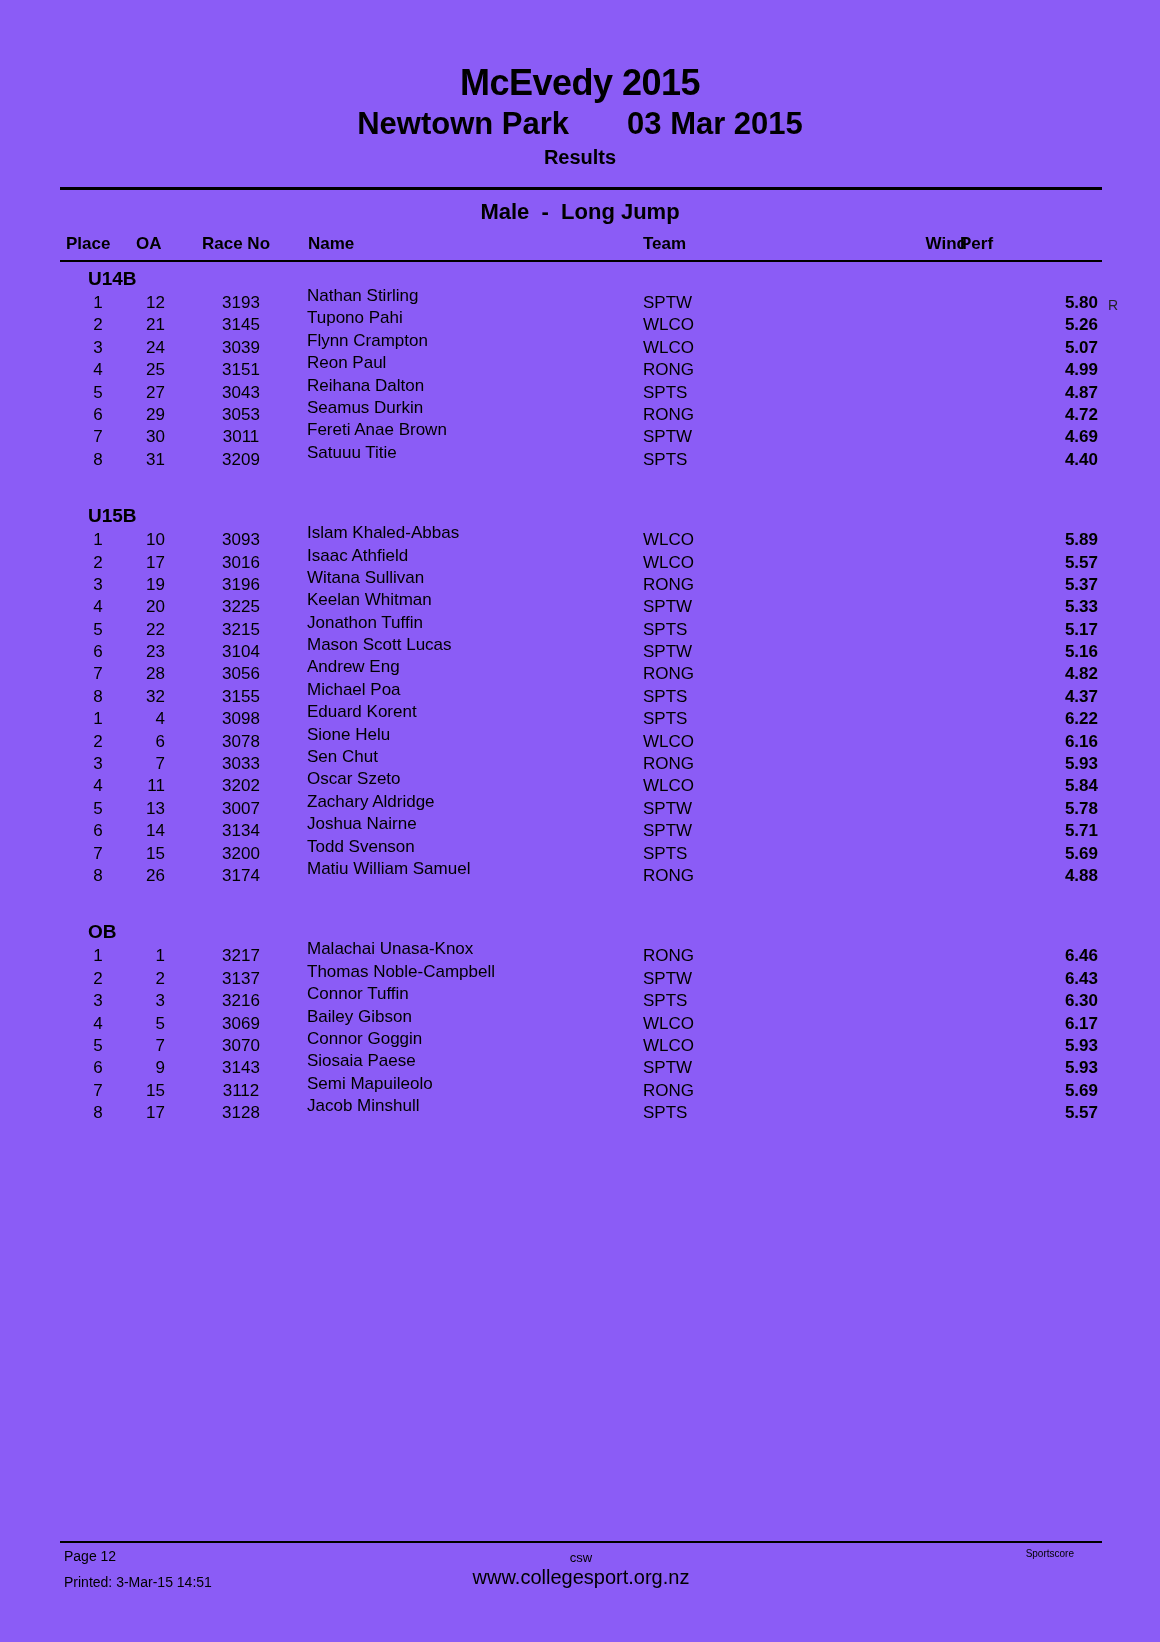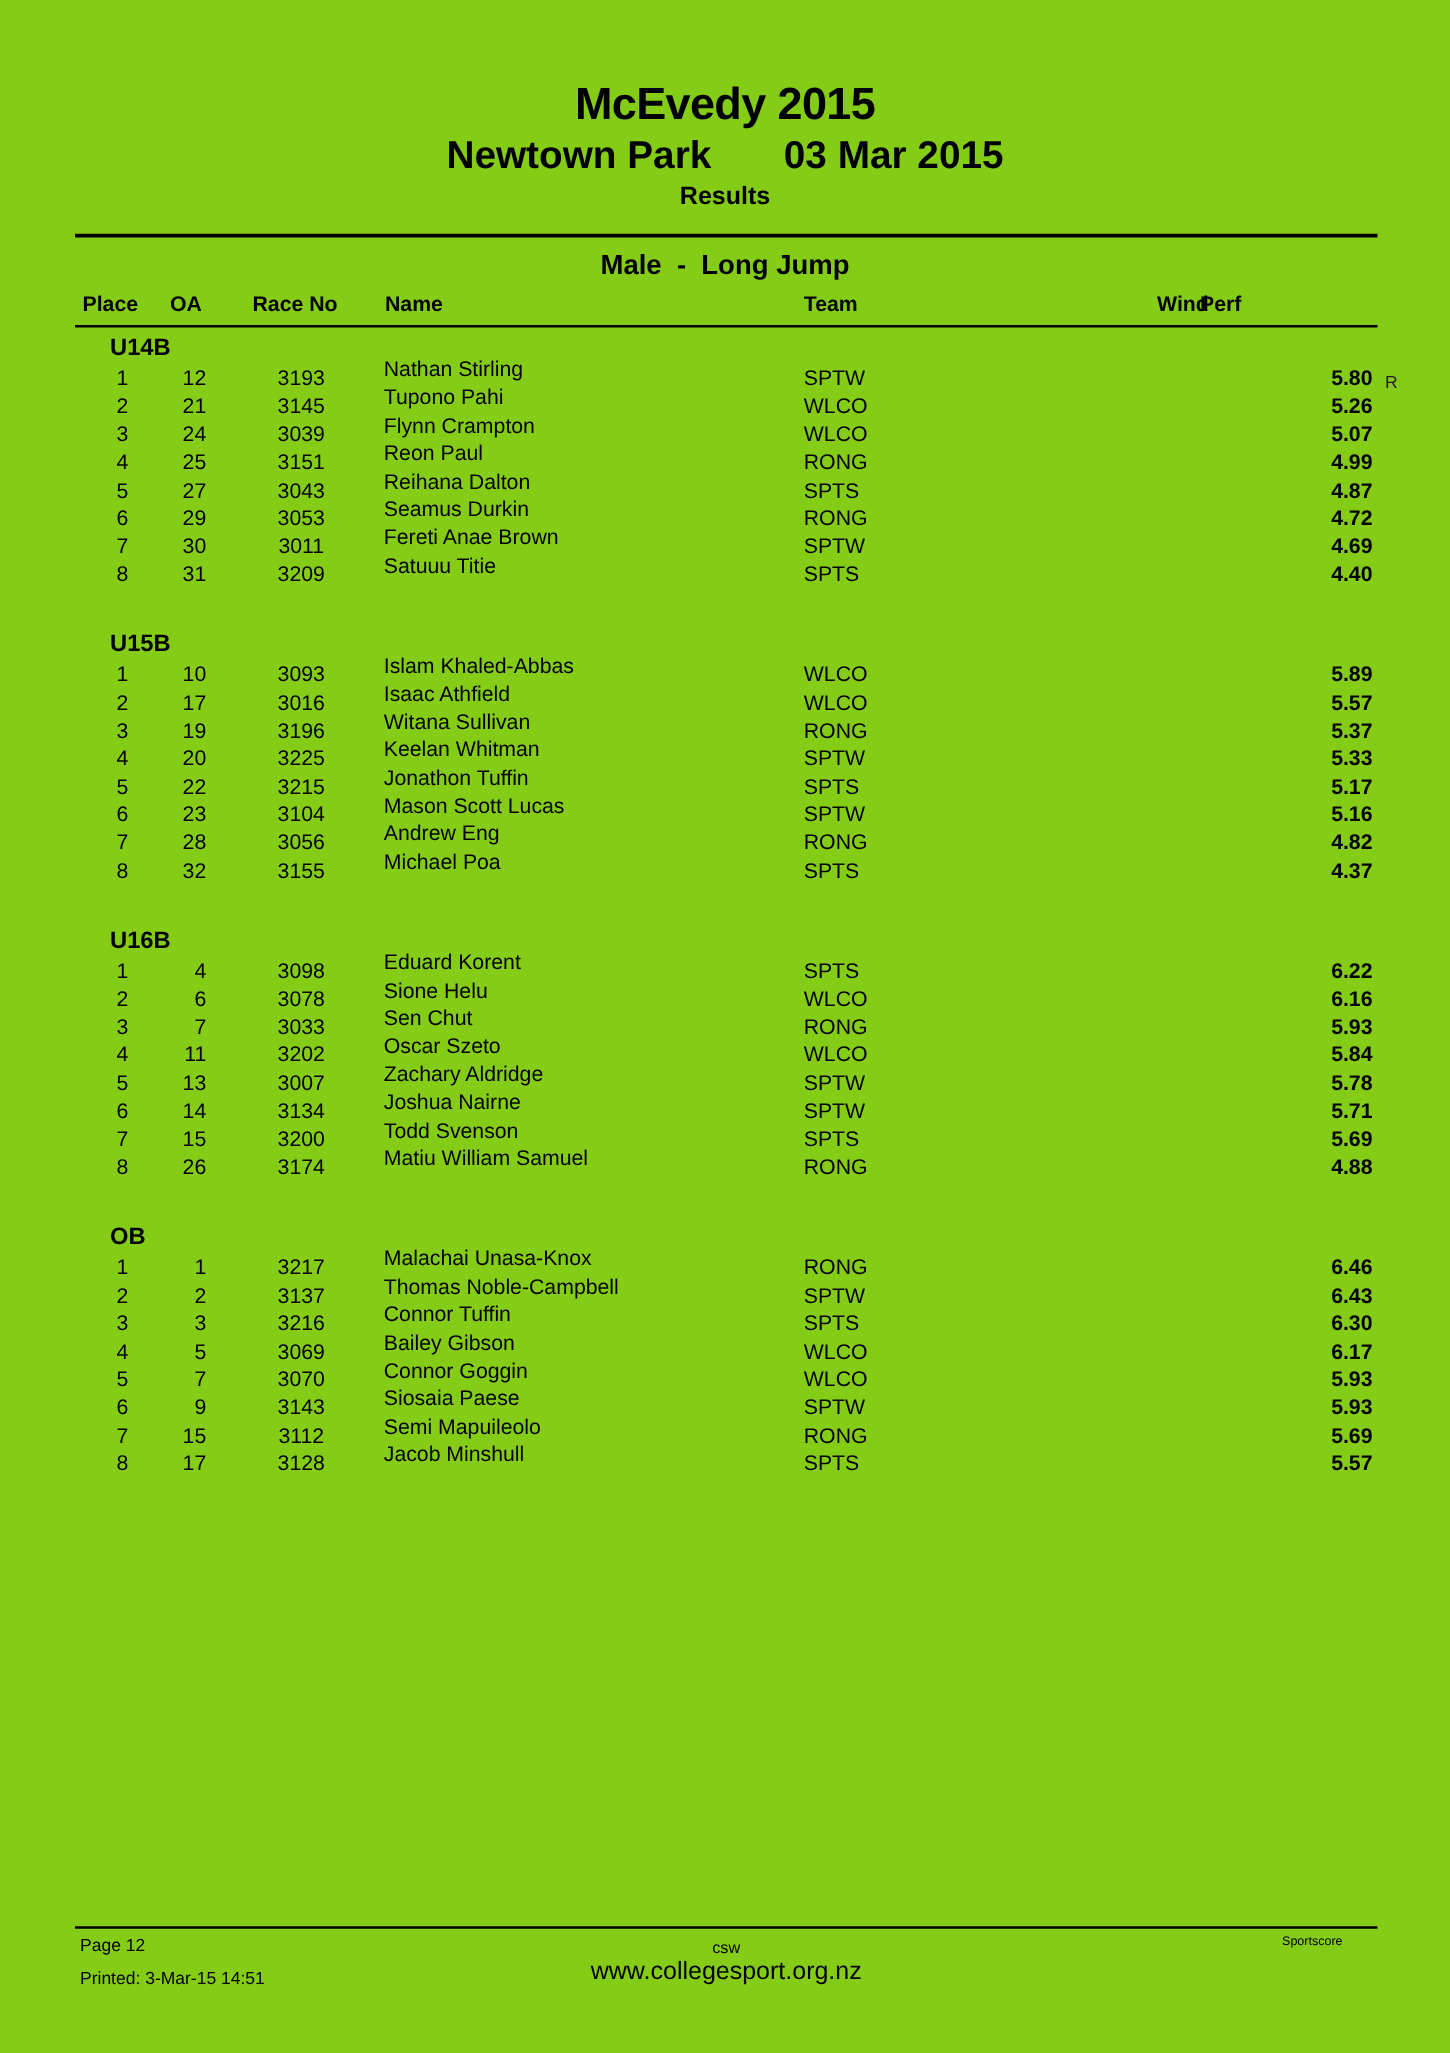--- a/index.html
+++ b/index.html
@@ -1,20 +1,20 @@
 <!DOCTYPE html>
 <html><head>
 <meta charset="utf-8">
 <style>
   html,body{margin:0;padding:0;background:#888;}
   .page{
     position:relative;
     width:1160px;height:1642px;
     margin:0 auto;
-    background:#84cc16;
+    background:#8b5cf6;
     font-family:"Liberation Sans", sans-serif;
     color:#000;
     overflow:hidden;
   }
   
   .doc-title{
     position:absolute;top:62px;left:0;width:100%;
     text-align:center;font-size:36px;font-weight:bold;letter-spacing:-0.5px;
   }
   .doc-subtitle{
@@ -281,21 +281,20 @@
     <span class="c-name">Michael Poa</span>
     <span class="c-team">SPTS</span>
     <span class="c-wind"></span>
     <span class="c-perf">4.37</span>
     <span class="c-note"></span>
   </div>
 </div>
   </div>
 
   <div class="section">
-    <div class="section-title">U16B</div>
     <div class="rows">
   <div class="row">
     <span class="c-place">1</span>
     <span class="c-oa">4</span>
     <span class="c-race">3098</span>
     <span class="c-name">Eduard Korent</span>
     <span class="c-team">SPTS</span>
     <span class="c-wind"></span>
     <span class="c-perf">6.22</span>
     <span class="c-note"></span>

